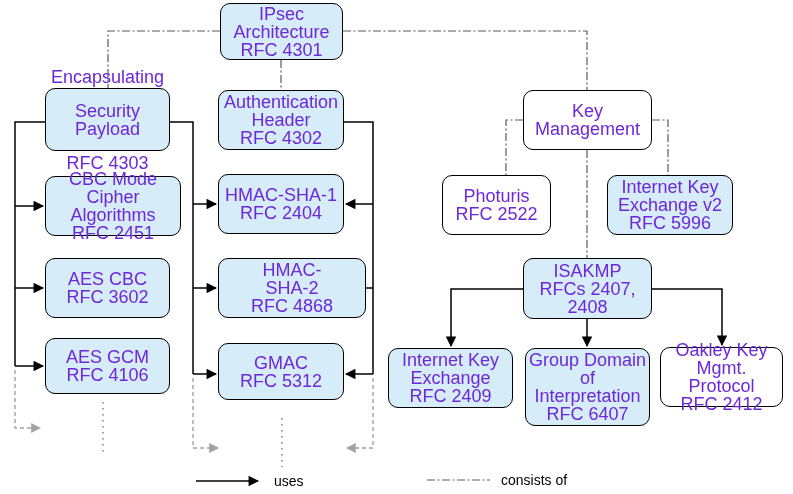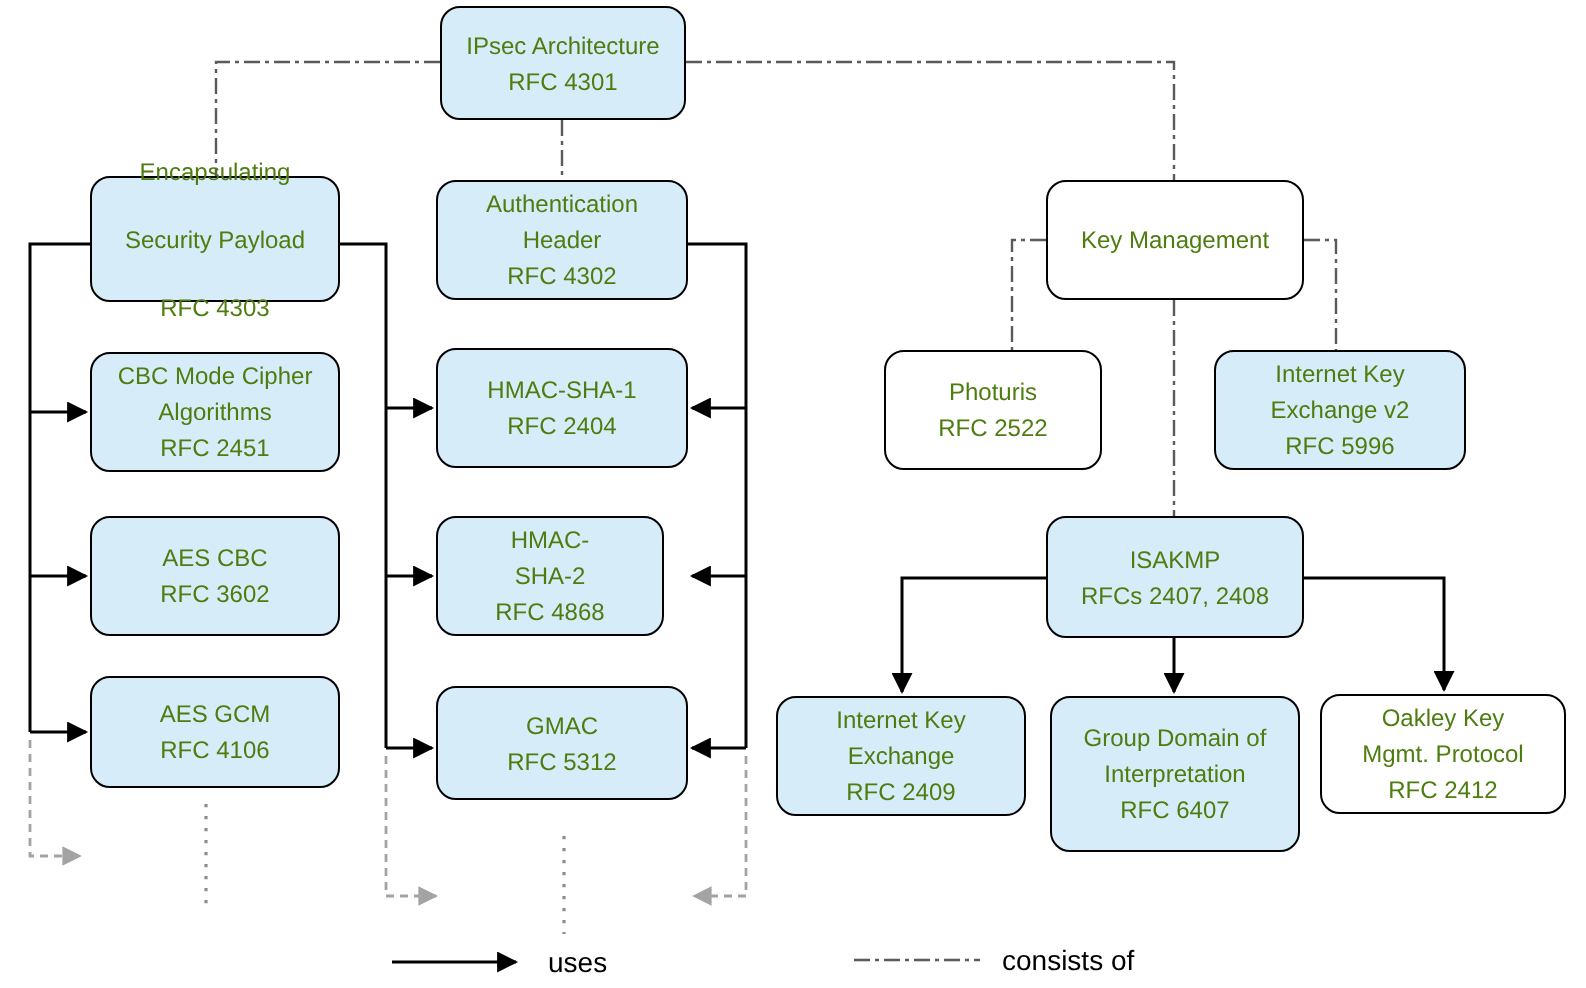--- a/index.html
+++ b/index.html
@@ -47,23 +47,23 @@
   .node {
     position: absolute;
     box-sizing: border-box;
     border: 1.6px solid #000000;
     border-radius: 10px;
     display: flex;
     flex-direction: column;
     align-items: center;
     justify-content: center;
     text-align: center;
-    font-size: 12px;
+    font-size: 18px;
     line-height: 18px;
-    color: #4d7c0f;
+    color: #6d28d9;
     z-index: 2;
   }
   .node-blue { background: #d6ecf8; }
   .node-white { background: #ffffff; }
   .legend-label {
     position: absolute;
     font-size: 14px;
     color: #000000;
     z-index: 2;
     white-space: nowrap;
@@ -118,21 +118,21 @@
   <div class="legend-label" style="left:501px; top:472px">consists of</div>
 <div class="node node-blue" style="left: 220px; top: 3px; width: 123px; height: 57px;">
       <div>IPsec Architecture</div>
       <div>RFC 4301</div>
     </div>
     <div class="node node-blue" style="left: 45px; top: 88px; width: 125px; height: 63px; gap: 16px;">
       <div>Encapsulating</div>
       <div>Security Payload</div>
       <div>RFC 4303</div>
     </div>
-    <div class="node node-blue" style="left: 45px; top: 176px; width: 125px; height: 60px;">
+    <div class="node node-blue" style="left: 45px; top: 176px; width: 136px; height: 60px;">
       <div>CBC Mode Cipher</div>
       <div>Algorithms</div>
       <div>RFC 2451</div>
     </div>
     <div class="node node-blue" style="left: 45px; top: 258px; width: 125px; height: 60px;">
       <div>AES CBC</div>
       <div>RFC 3602</div>
     </div>
     <div class="node node-blue" style="left: 45px; top: 338px; width: 125px; height: 56px;">
       <div>AES GCM</div>
@@ -140,21 +140,21 @@
     </div>
     <div class="node node-blue" style="left: 218px; top: 90px; width: 126px; height: 60px;">
       <div>Authentication</div>
       <div>Header</div>
       <div>RFC 4302</div>
     </div>
     <div class="node node-blue" style="left: 218px; top: 174px; width: 126px; height: 60px;">
       <div>HMAC-SHA-1</div>
       <div>RFC 2404</div>
     </div>
-    <div class="node node-blue" style="left: 218px; top: 258px; width: 114px; height: 60px;">
+    <div class="node node-blue" style="left: 218px; top: 258px; width: 148px; height: 60px;">
       <div>HMAC-</div>
       <div>SHA-2</div>
       <div>RFC 4868</div>
     </div>
     <div class="node node-blue" style="left: 218px; top: 343px; width: 126px; height: 57px;">
       <div>GMAC</div>
       <div>RFC 5312</div>
     </div>
     <div class="node node-white" style="left: 523px; top: 90px; width: 129px; height: 60px;">
       <div>Key Management</div>

